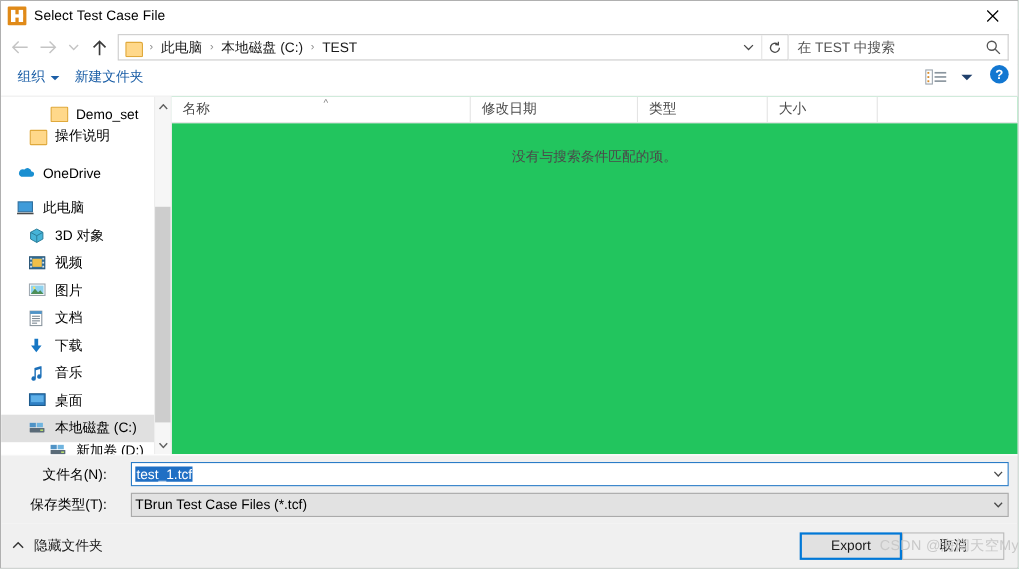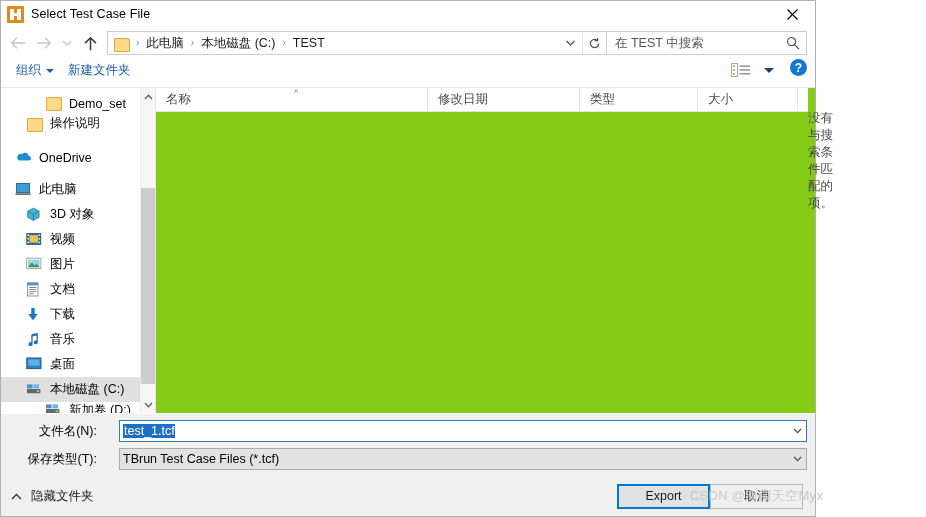--- a/index.html
+++ b/index.html
@@ -6,21 +6,21 @@
   html, body {
     margin: 0; padding: 0;
     width: 926px; height: 517px;
     overflow: hidden;
     background: #ffffff;
     font-family: "Liberation Sans", "DejaVu Sans", sans-serif;
     -webkit-font-smoothing: antialiased;
   }
   .dialog {
     position: relative;
-    width: 816px; height: 517px;
+    width: 926px; height: 517px;
     background: #ffffff;
     border: 1px solid #b0b0b0;
     display: flex; flex-direction: column;
   }
 
   
   .titlebar {
     height: 26px; min-height: 26px;
     display: flex; align-items: center;
     background: #ffffff;
@@ -259,23 +259,23 @@
   .sb-thumb {
     position: absolute;
     left: 0; width: 15px;
     top: 100px; height: 196px;
     background: #cdcdcd;
   }
 
   
   .filepane {
     flex: 1 1 auto;
-    display: flex; flex-direction: row;
+    display: flex; flex-direction: column;
     min-width: 0;
-    background: #84cc16;
+    background: #22c55e;
   }
   .col-head {
     height: 24px; min-height: 24px;
     display: flex; align-items: stretch;
     border-bottom: 1px solid #e4e4e4;
     background: #ffffff;
     position: relative;
   }
   .col {
     display: flex; align-items: center;

